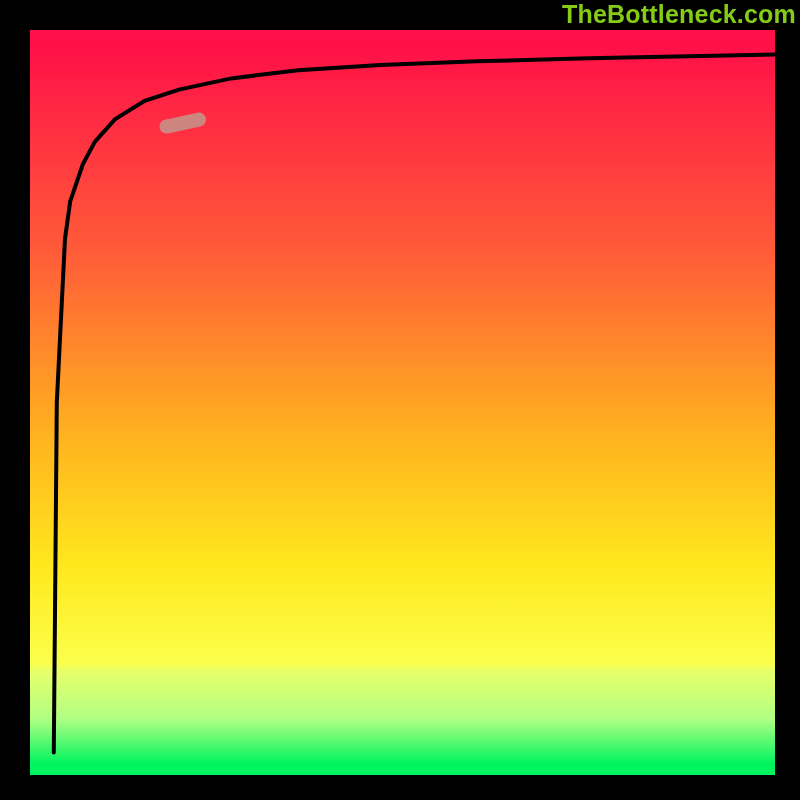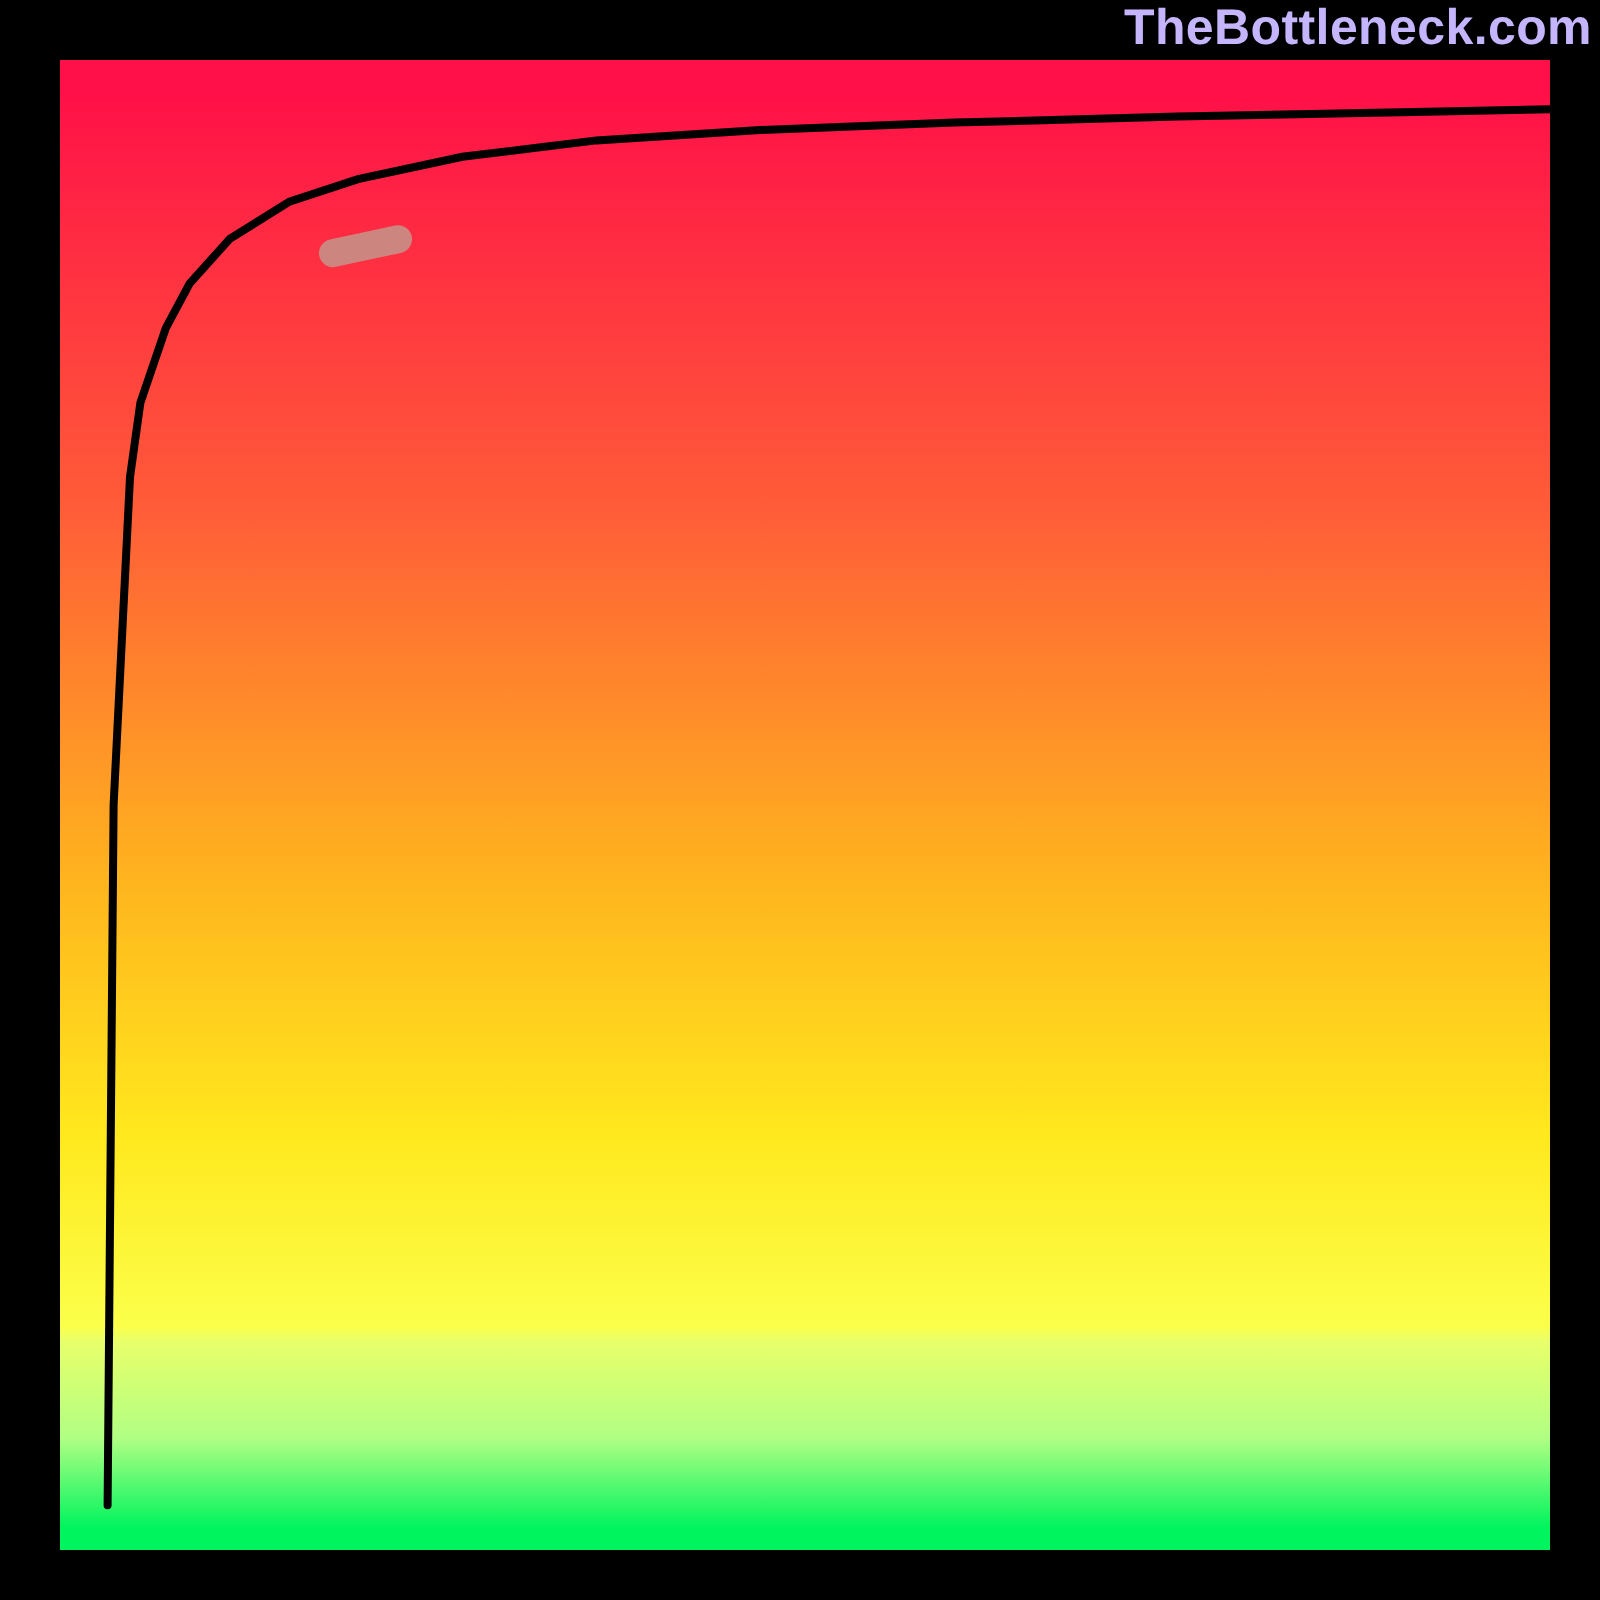--- a/index.html
+++ b/index.html
@@ -36,21 +36,21 @@
       #00f45e 100%
     );
   }
   .watermark {
     position: absolute;
     right: 4px;
     top: 0;
     font-family: Arial, Helvetica, sans-serif;
     font-size: 25px;
     font-weight: 700;
-    color: #c4b5fd;
+    color: #84cc16;
     letter-spacing: 0.2px;
     user-select: none;
   }
   svg.curve {
     position: absolute;
     left: 30px;
     top: 30px;
     width: 745px;
     height: 745px;
     overflow: visible;

